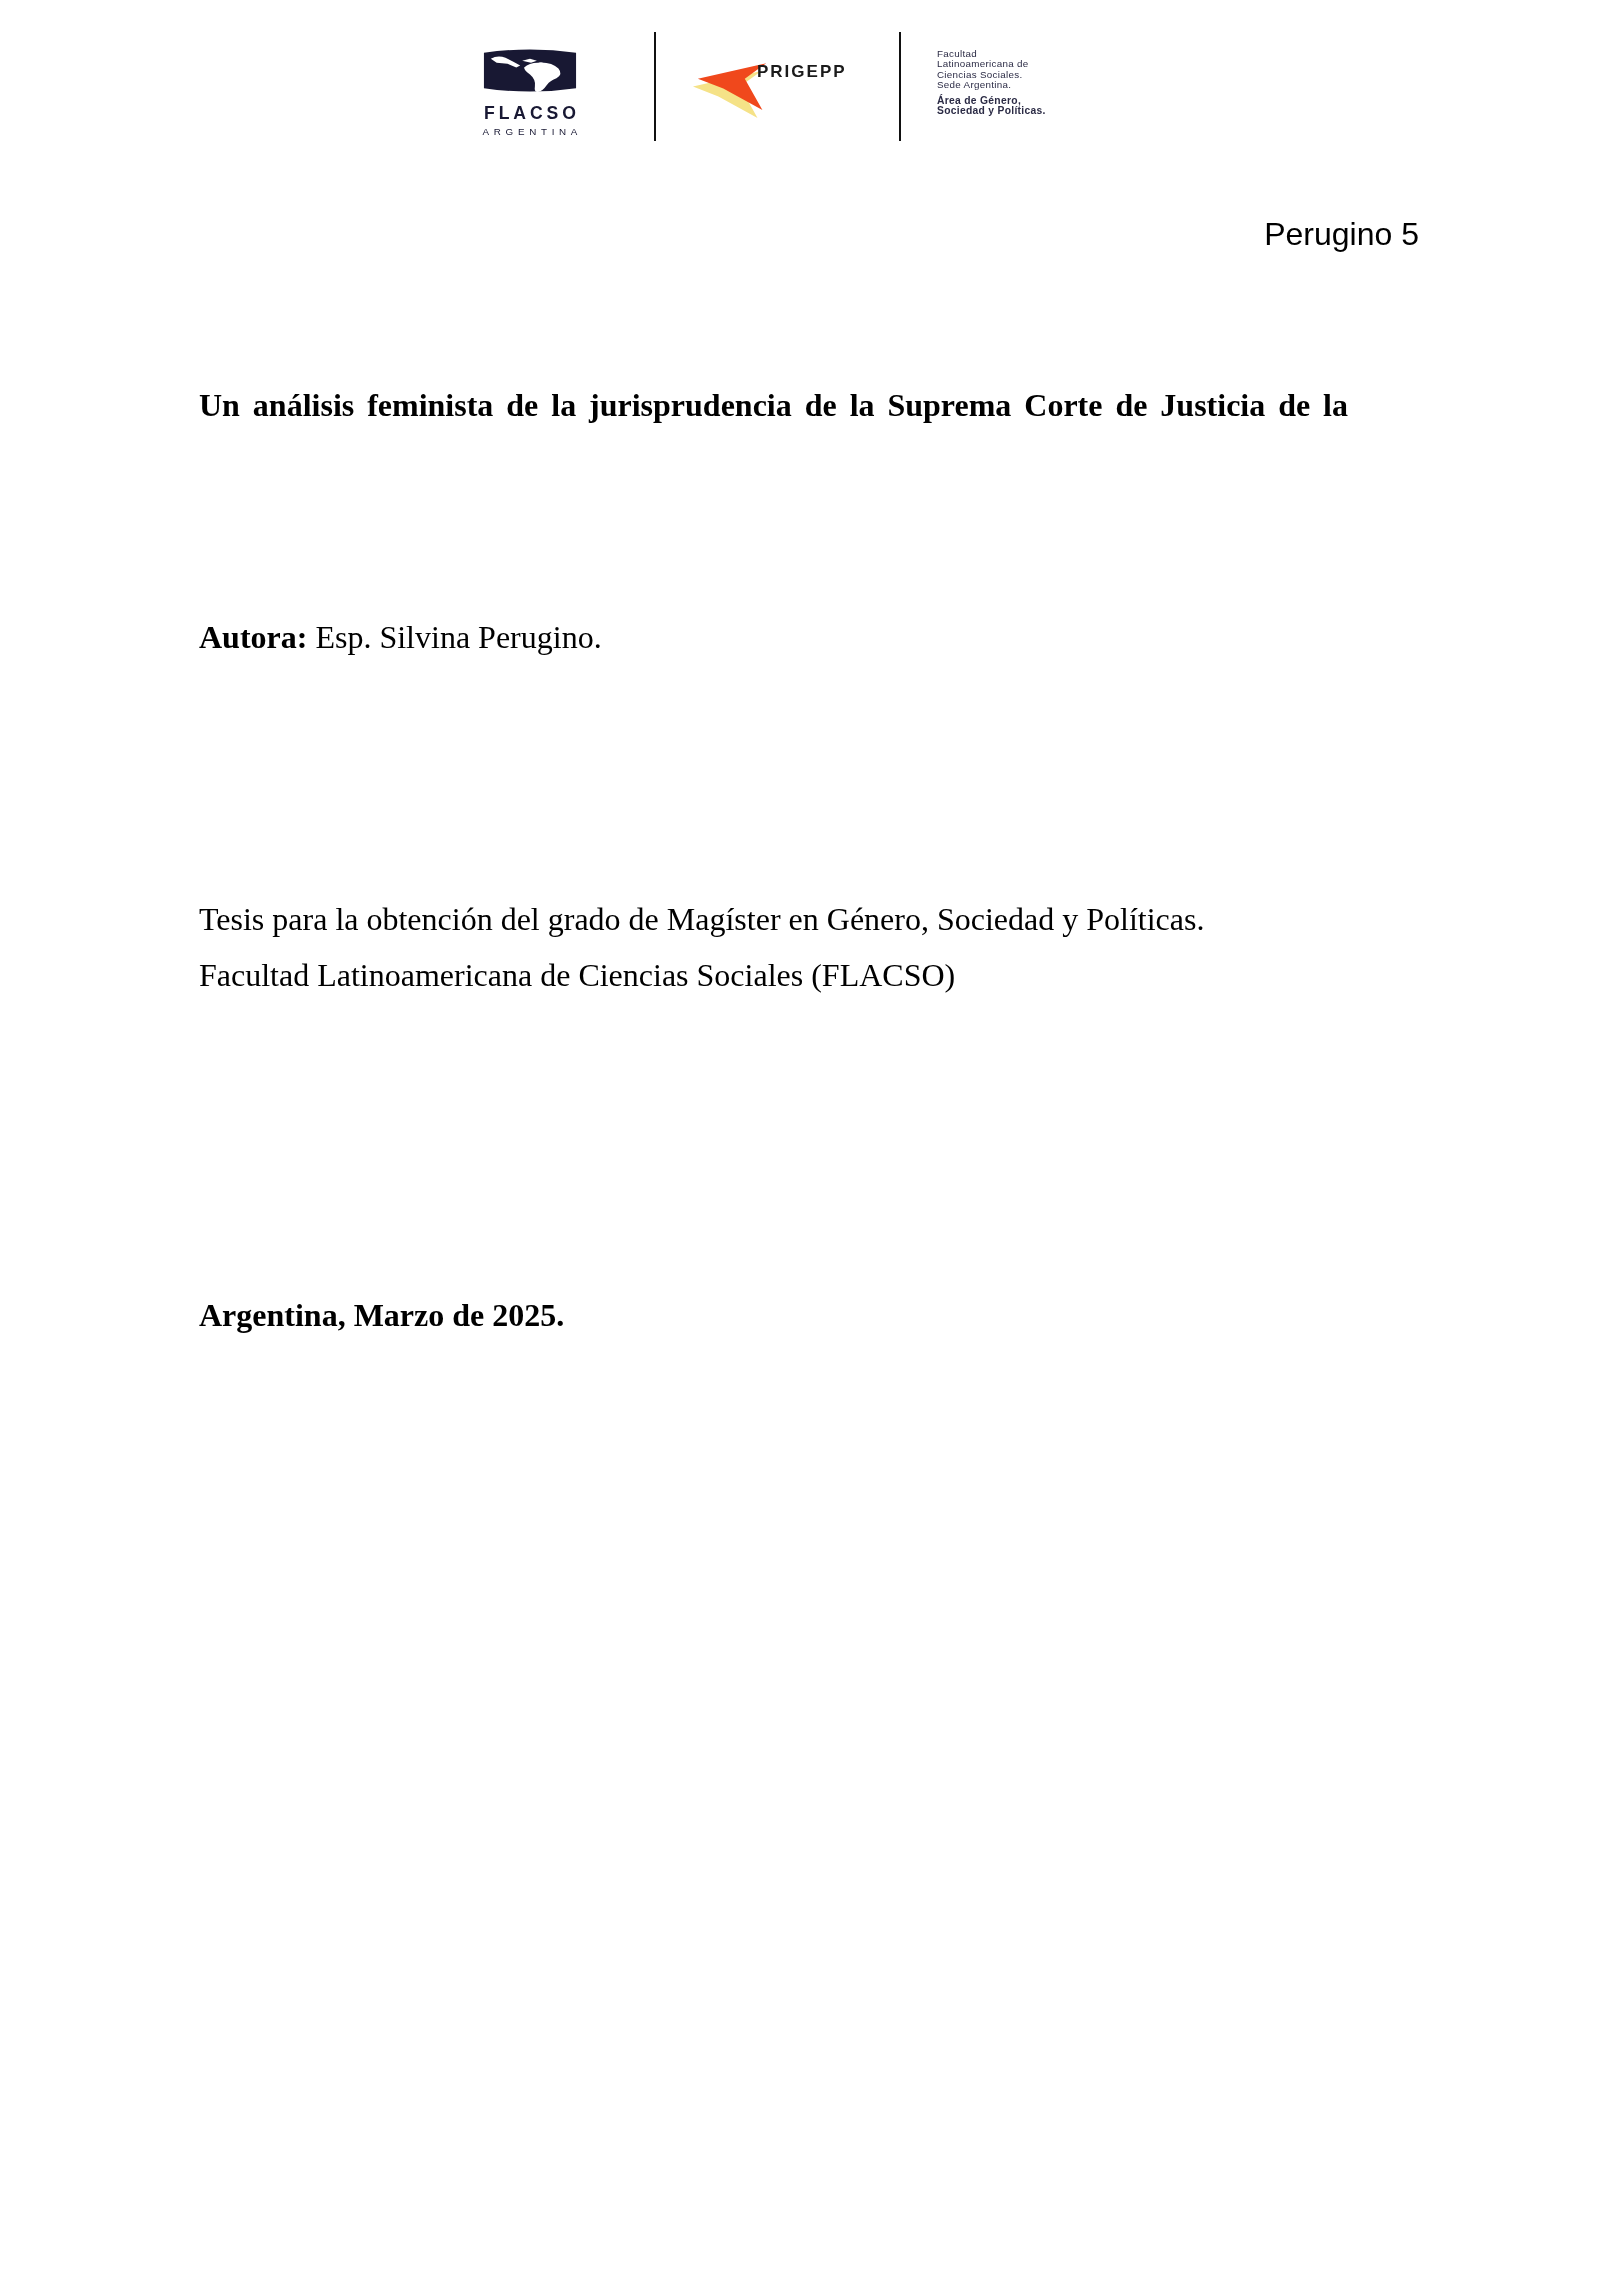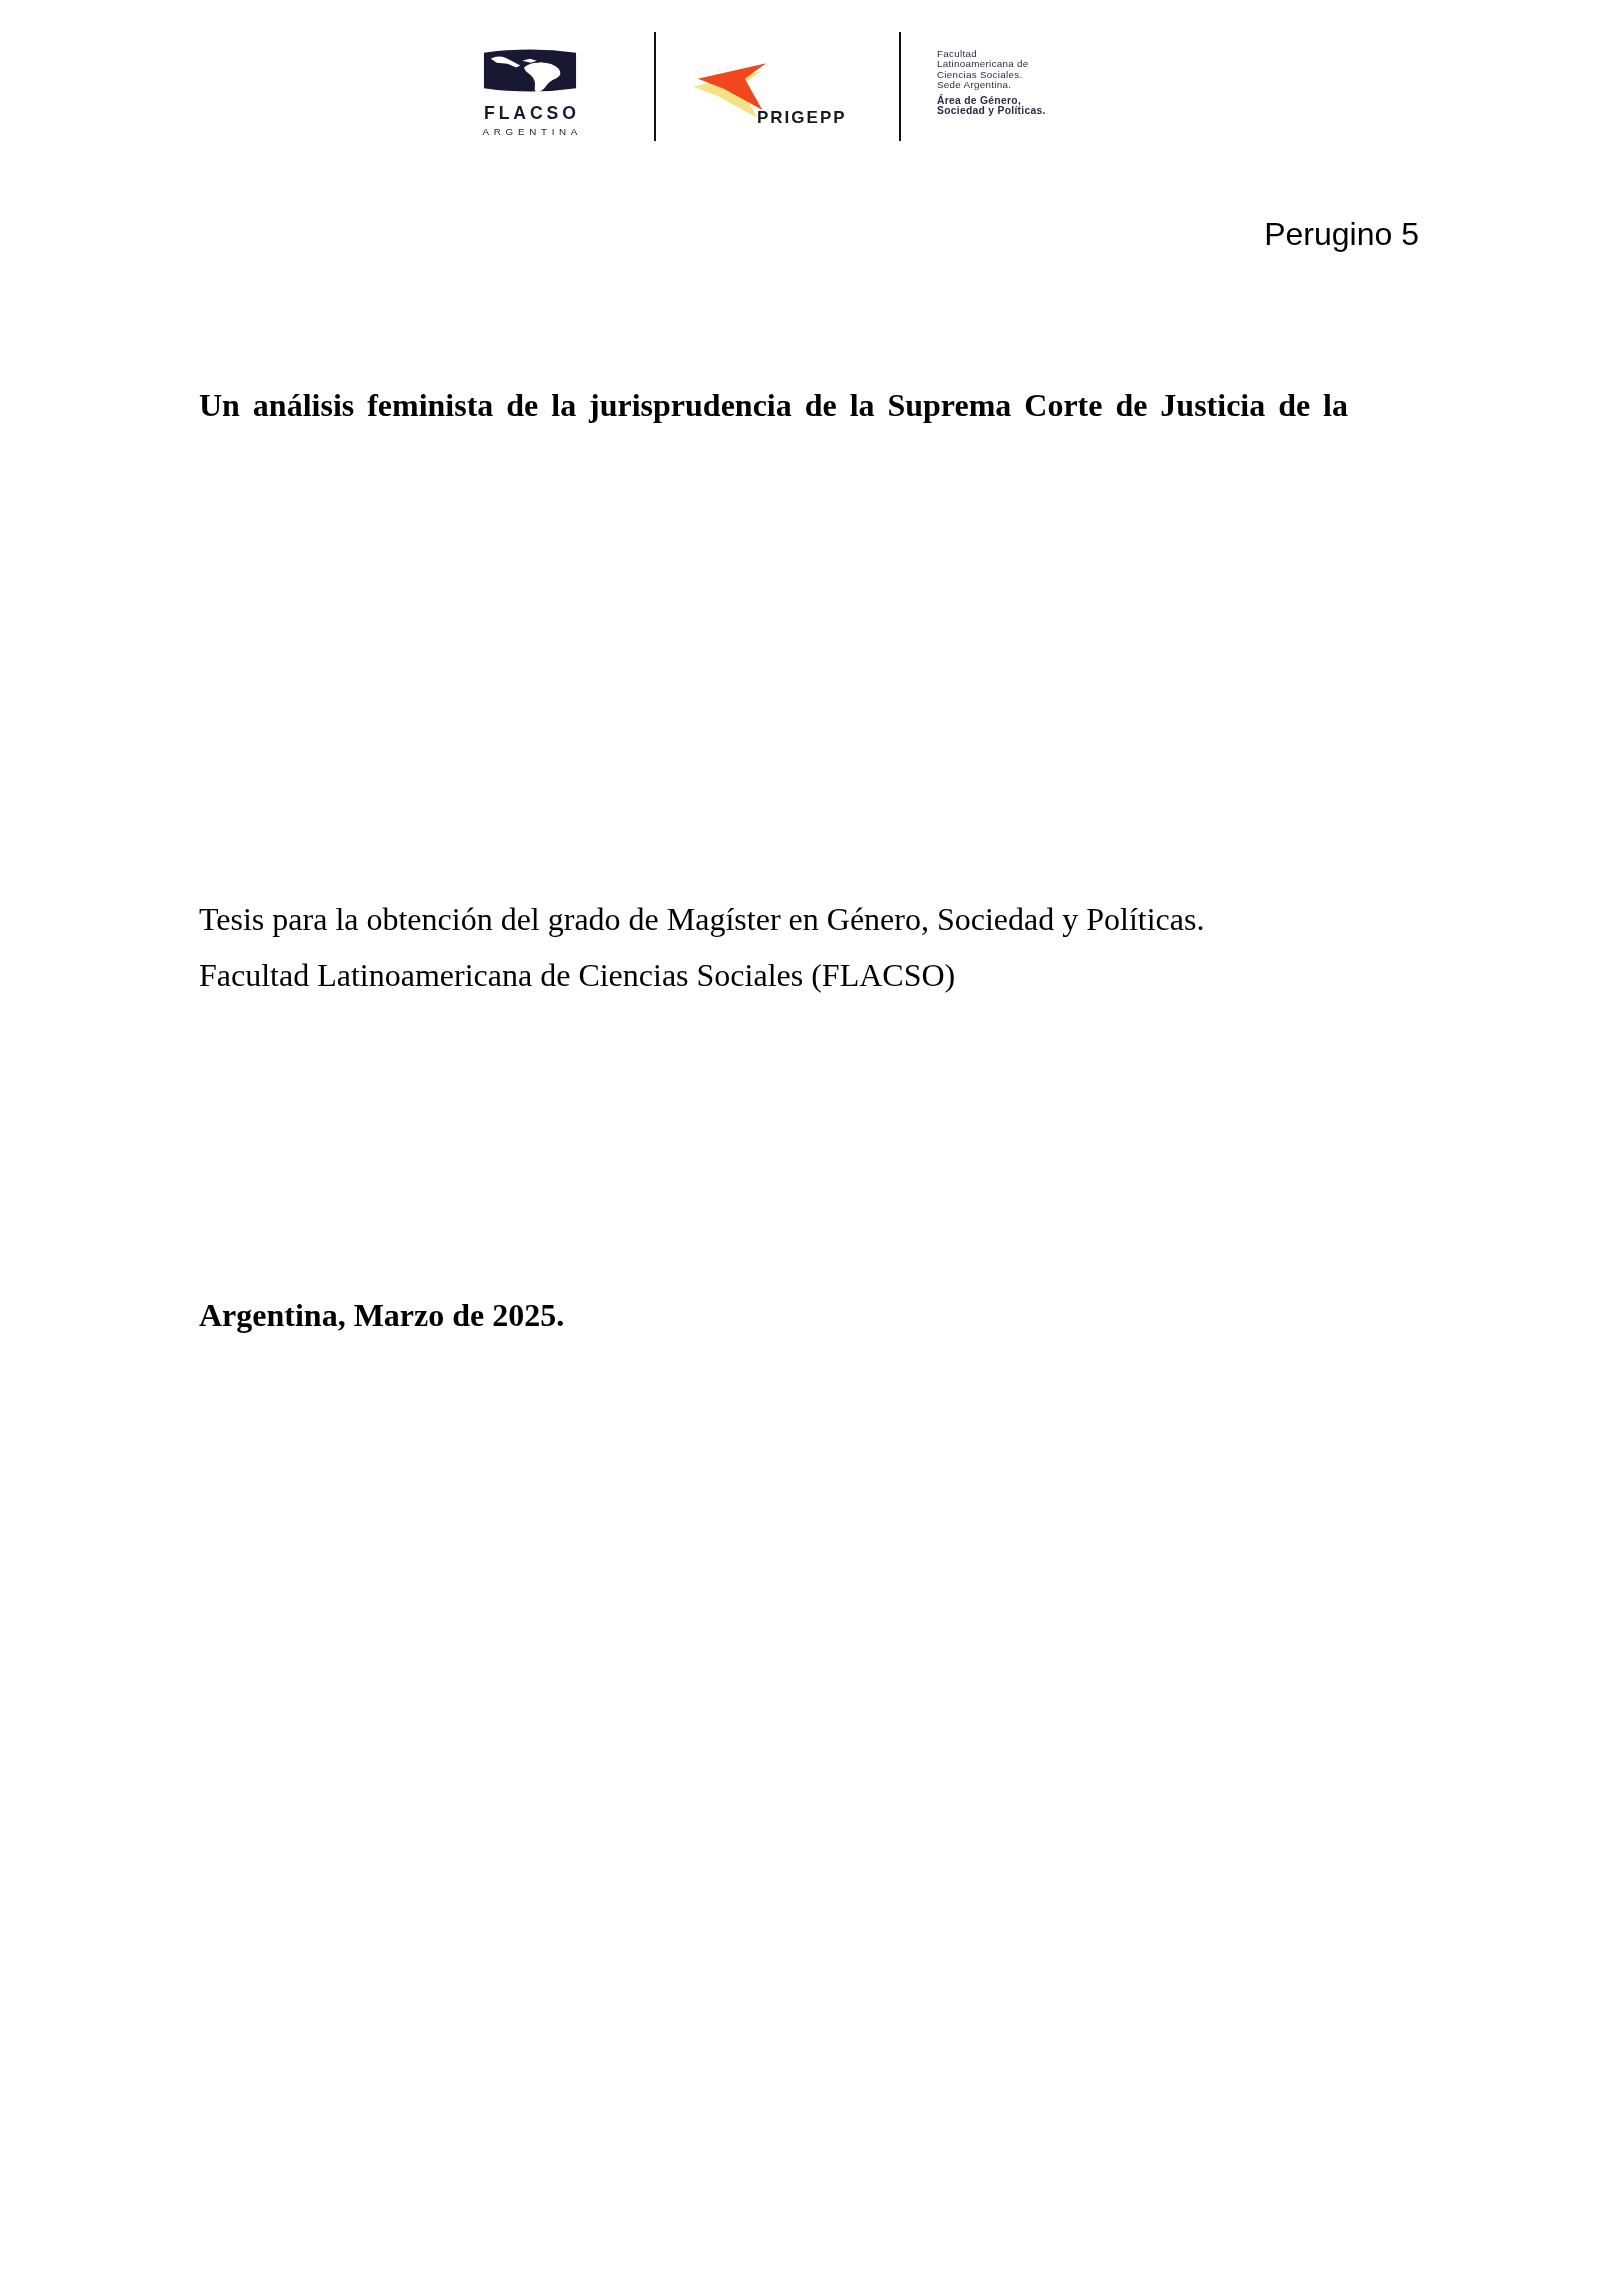--- a/index.html
+++ b/index.html
@@ -17,21 +17,21 @@
   }
   
   .flacso{position:absolute;left:478px;top:45px;width:104px;text-align:center;color:var(--navy);}
   .flacso-word{font-family:"Liberation Sans",sans-serif;font-weight:700;font-size:17.6px;letter-spacing:3.9px;margin-top:2.9px;margin-right:-3.9px;}
   .flacso-sub{font-family:"Liberation Sans",sans-serif;font-weight:400;font-size:9.8px;letter-spacing:4.7px;margin-top:2px;margin-right:-4.7px;}
   .vdiv{position:absolute;top:32px;width:2px;height:109px;background:var(--divider);}
   .vdiv-1{left:654px;}
   .vdiv-2{left:899px;}
   .prigepp{position:absolute;left:692px;top:61px;width:176px;height:59px;}
   .prigepp-arrow{position:absolute;left:0;top:2px;}
-  .prigepp-word{position:absolute;left:65px;top:1px;font-family:"Liberation Sans",sans-serif;font-weight:600;font-size:17px;letter-spacing:2px;color:#1b1b1b;margin-top:46px;}
+  .prigepp-word{position:absolute;left:65px;top:1px;font-family:"Liberation Sans",sans-serif;font-weight:600;font-size:17px;letter-spacing:2px;color:#1b1b1b;}
   .facultad{position:absolute;left:937px;top:49px;font-family:"Liberation Sans",sans-serif;font-size:9.8px;line-height:10.4px;letter-spacing:0.3px;color:var(--facultad_text);font-weight:500;}
   .facultad-bold{font-weight:700;font-size:10.3px;margin-top:4.9px;line-height:10.8px;}
   
   .page-number{position:absolute;top:217px;right:204px;font-family:"Liberation Sans",sans-serif;font-size:32px;line-height:35px;color:#000;}
   
   .doc{position:absolute;left:199px;top:376px;width:1149px;}
   .doc-title{font-size:37px;font-weight:700;line-height:62px;}
   .doc-subtitle-1{font-size:32px;font-weight:700;line-height:59px;text-align:justify;text-align-last:justify;}
   .doc-subtitle-2{font-size:32px;font-weight:700;line-height:59px;}
   .byline{position:absolute;left:199px;width:1149px;font-size:32px;line-height:59px;}
@@ -82,20 +82,24 @@
       <div>Sociedad y Políticas.</div>
     </div>
   </div>
 
   <div class="page-number">Perugino 5</div>
 
   <div class="doc">
     <div class="doc-subtitle-1">Un análisis feminista de la jurisprudencia de la Suprema Corte de Justicia de la</div>
   </div>
 
+  <div class="byline author-line">
+    <b>Autora:</b>
+    <span>Esp. Silvina Perugino.</span>
+  </div>
 
   <div class="thesis">
     <div>Tesis para la obtención del grado de Magíster en Género, Sociedad y Políticas.</div>
     <div>Facultad Latinoamericana de Ciencias Sociales (FLACSO)</div>
   </div>
 
   <div class="date-line">Argentina, Marzo de 2025.</div>
 
 </div>
 

